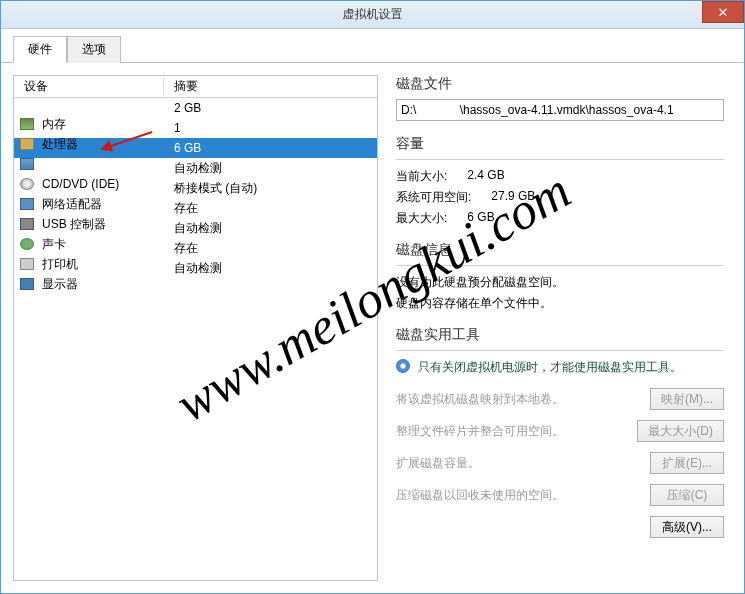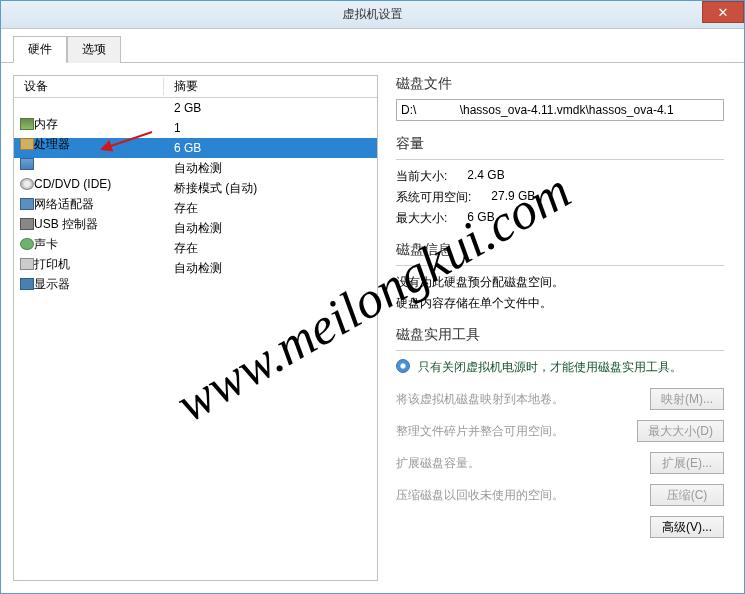--- a/index.html
+++ b/index.html
@@ -105,21 +105,21 @@
     }
     .list-row.selected {
       background: #2a84d2;
       color: #fff;
     }
     .list-row .col-device {
       width: 150px;
       padding-left: 6px;
       display: flex;
       align-items: center;
-      gap: 0;
+      gap: 8px;
       margin-top: 32px;
     }
     .list-row .col-summary { padding-left: 10px; text-align: right; }
     .dev-icon {
       width: 14px;
       height: 12px;
       display: inline-block;
       flex-shrink: 0;
     }
     .ic-mem { background: linear-gradient(#6a8a4a,#8abb6a); border:1px solid #5a7a3a;}

